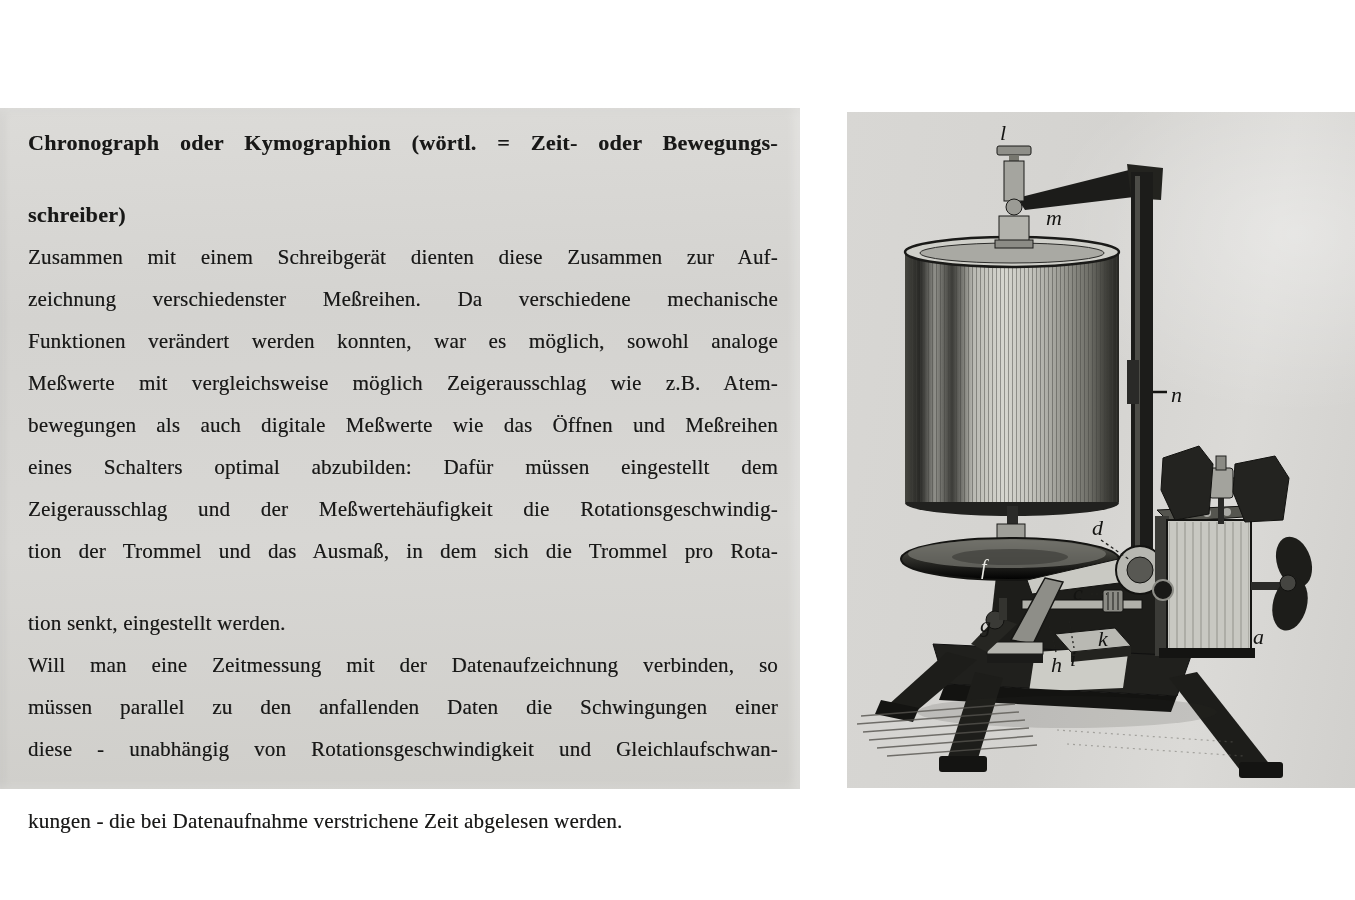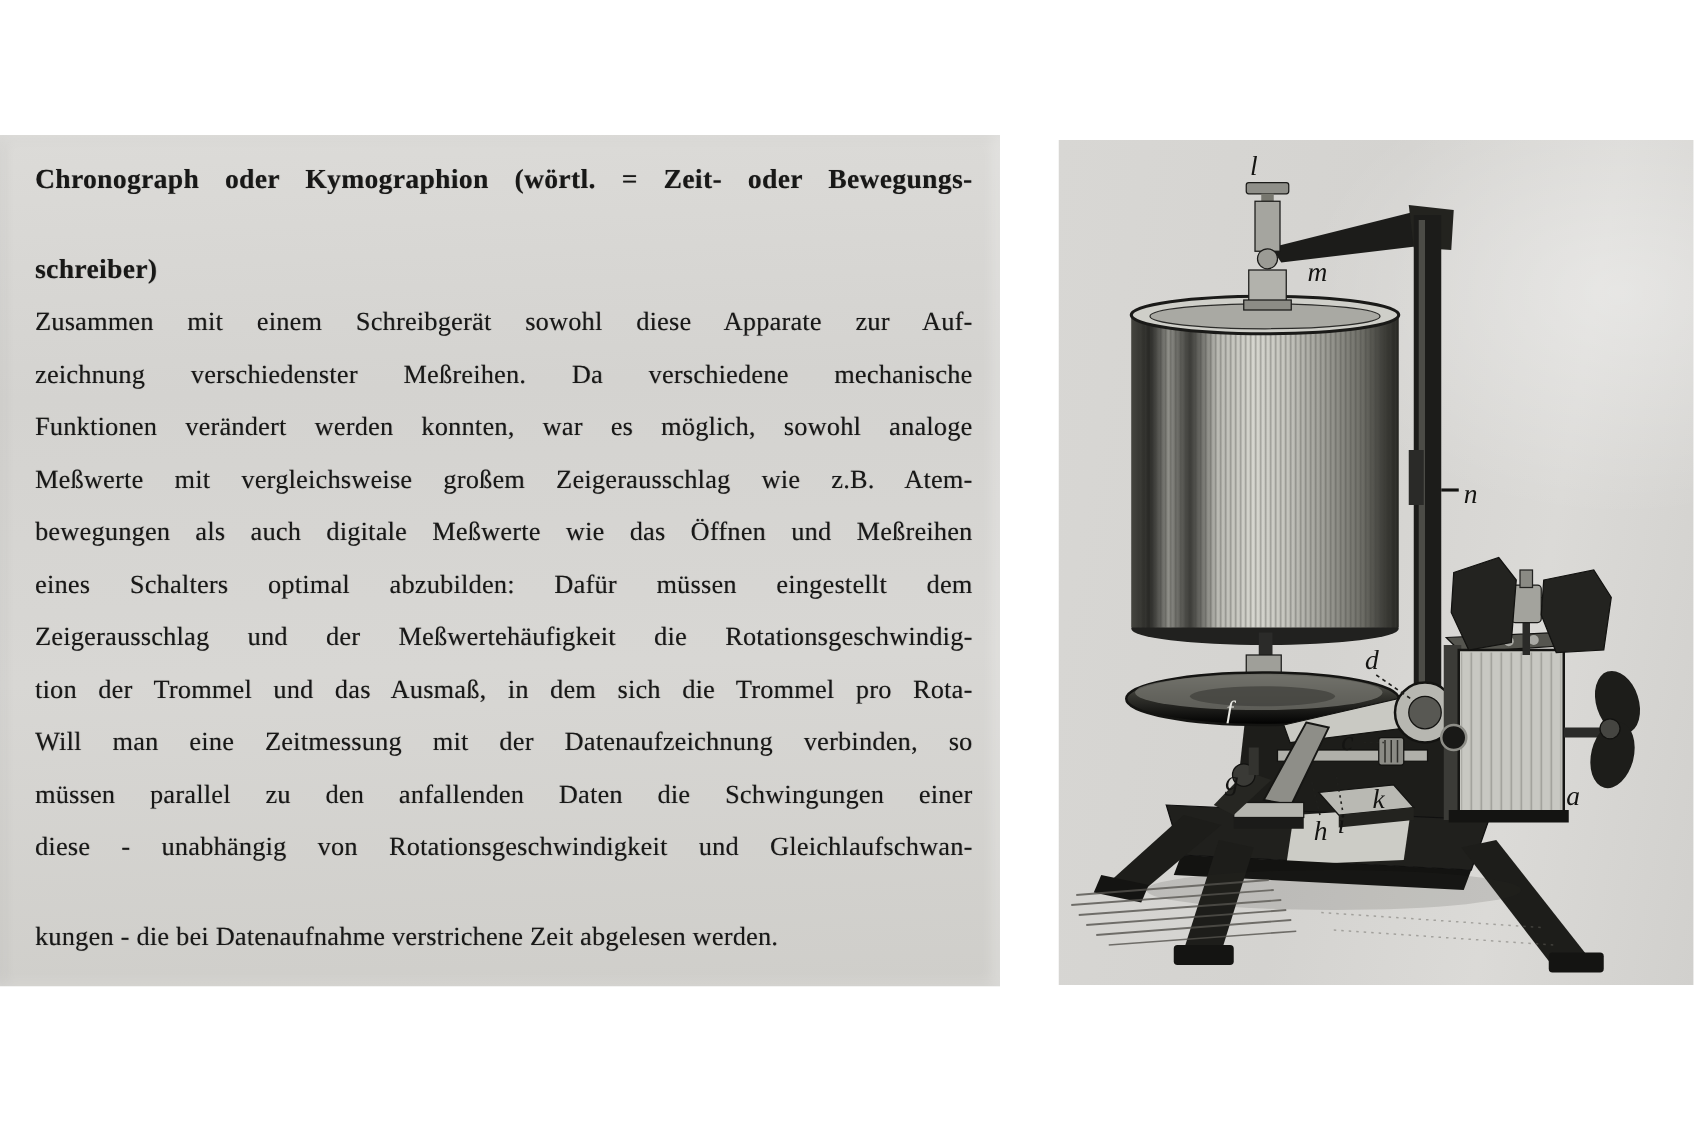--- a/index.html
+++ b/index.html
@@ -37,28 +37,29 @@
 </style>
 </head>
 <body>
 
 <div class="canvas">
 
   <section class="panel left">
     <div class="textblock">
       <div class="line heading">Chronograph oder Kymographion (wörtl. = Zeit- oder Bewegungs-</div>
       <div class="line heading nojust">schreiber)</div>
-      <div class="line">Zusammen mit einem Schreibgerät sowohl diese Apparate zur Auf-</div>
+      <div class="line">Zusammen mit einem Schreibgerät dienten diese Zusammen zur Auf-</div>
       <div class="line">zeichnung verschiedenster Meßreihen. Da verschiedene mechanische</div>
       <div class="line">Funktionen verändert werden konnten, war es möglich, sowohl analoge</div>
-      <div class="line">Meßwerte mit vergleichsweise großem Zeigerausschlag wie z.B. Atem-</div>
+      <div class="line">Meßwerte mit vergleichsweise möglich Zeigerausschlag wie z.B. Atem-</div>
       <div class="line">bewegungen als auch digitale Meßwerte wie das Öffnen und Meßreihen</div>
       <div class="line">eines Schalters optimal abzubilden: Dafür müssen eingestellt dem</div>
       <div class="line">Zeigerausschlag und der Meßwertehäufigkeit die Rotationsgeschwindig-</div>
       <div class="line">tion der Trommel und das Ausmaß, in dem sich die Trommel pro Rota-</div>
+      <div class="line nojust">tion senkt, eingestellt werden.</div>
       <div class="line">Will man eine Zeitmessung mit der Datenaufzeichnung verbinden, so</div>
       <div class="line">müssen parallel zu den anfallenden Daten die Schwingungen einer</div>
       <div class="line">diese - unabhängig von Rotationsgeschwindigkeit und Gleichlaufschwan-</div>
       <div class="line nojust">kungen - die bei Datenaufnahme verstrichene Zeit abgelesen werden.</div>
     </div>
   </section>
 
   <section class="panel right">
     <svg width="508" height="676" viewBox="0 0 508 676">
       <defs>

